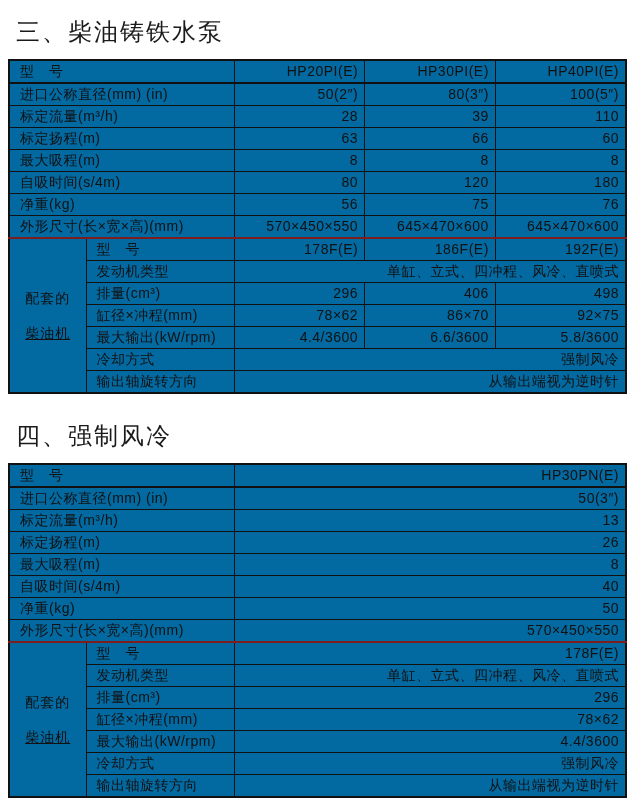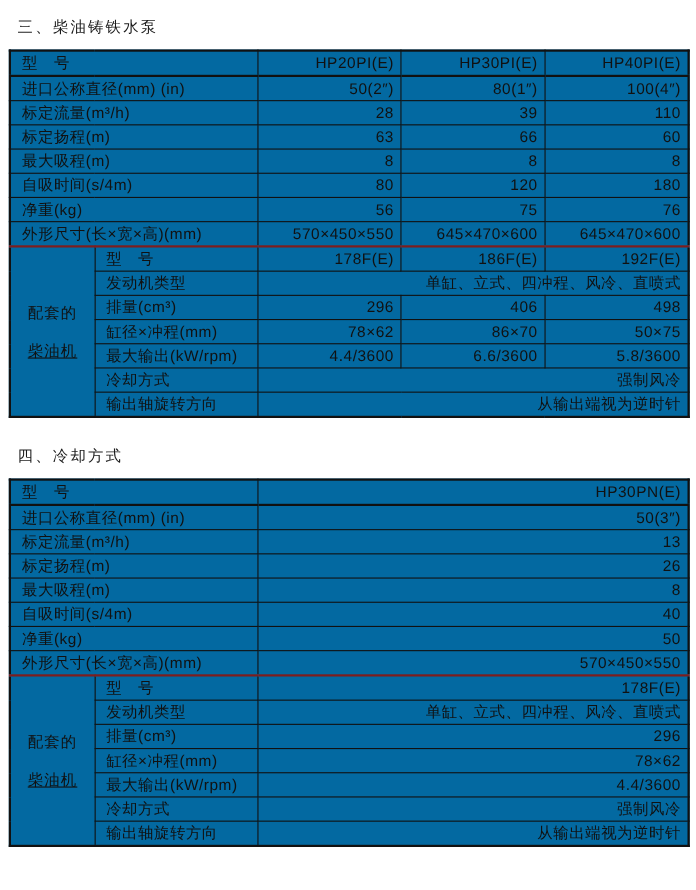--- a/index.html
+++ b/index.html
@@ -11,21 +11,21 @@
   }
   .page {
     width: 633px;
     height: 809px;
     box-sizing: border-box;
     padding: 14px 8px 10px 8px;
     background: #ffffff;
   }
   .section-title {
     font-family: "Liberation Serif", "DejaVu Serif", serif;
-    font-size: 14px;
+    font-size: 24px;
     font-weight: normal;
     color: #1a1a1a;
     letter-spacing: 2px;
     margin: 2px 0 11px 8px;
     white-space: nowrap;
   }
   .section-title.second {
     margin-top: 26px;
   }
   table.spec-table {
@@ -100,22 +100,22 @@
       <tbody>
         <tr class="header-row">
           <td class="label-cell" colspan="2">型　号</td>
           <td class="model-cell">HP20PI(E)</td>
           <td class="model-cell">HP30PI(E)</td>
           <td class="model-cell">HP40PI(E)</td>
         </tr>
         <tr>
           <td class="label-cell" colspan="2">进口公称直径(mm) (in)</td>
           <td class="value-cell">50(2″)</td>
-          <td class="value-cell">80(1″)</td>
-          <td class="value-cell">100(4″)</td>
+          <td class="value-cell">80(3″)</td>
+          <td class="value-cell">100(5″)</td>
         </tr>
         <tr>
           <td class="label-cell" colspan="2">标定流量(m³/h)</td>
           <td class="value-cell">28</td>
           <td class="value-cell">39</td>
           <td class="value-cell">110</td>
         </tr>
         <tr>
           <td class="label-cell" colspan="2">标定扬程(m)</td>
           <td class="value-cell">63</td>
@@ -163,40 +163,40 @@
         <tr>
           <td class="label-cell">排量(cm³)</td>
           <td class="value-cell">296</td>
           <td class="value-cell">406</td>
           <td class="value-cell">498</td>
         </tr>
         <tr>
           <td class="label-cell">缸径×冲程(mm)</td>
           <td class="value-cell">78×62</td>
           <td class="value-cell">86×70</td>
-          <td class="value-cell">50×75</td>
+          <td class="value-cell">92×75</td>
         </tr>
         <tr>
           <td class="label-cell">最大输出(kW/rpm)</td>
           <td class="value-cell">4.4/3600</td>
           <td class="value-cell">6.6/3600</td>
           <td class="value-cell">5.8/3600</td>
         </tr>
         <tr>
           <td class="label-cell">冷却方式</td>
           <td class="value-cell" colspan="3">强制风冷</td>
         </tr>
         <tr>
           <td class="label-cell">输出轴旋转方向</td>
           <td class="value-cell" colspan="3">从输出端视为逆时针</td>
         </tr>
       </tbody>
     </table>
 
-  <div class="section-title second">四、冷却方式</div>
+  <div class="section-title second">四、强制风冷</div>
 
   <table class="spec-table">
       <colgroup>
         <col style="width: 77px;">
         <col style="width: 148px;">
         <col style="width: 392px;">
       </colgroup>
       <tbody>
         <tr class="header-row">
           <td class="label-cell" colspan="2">型　号</td>

